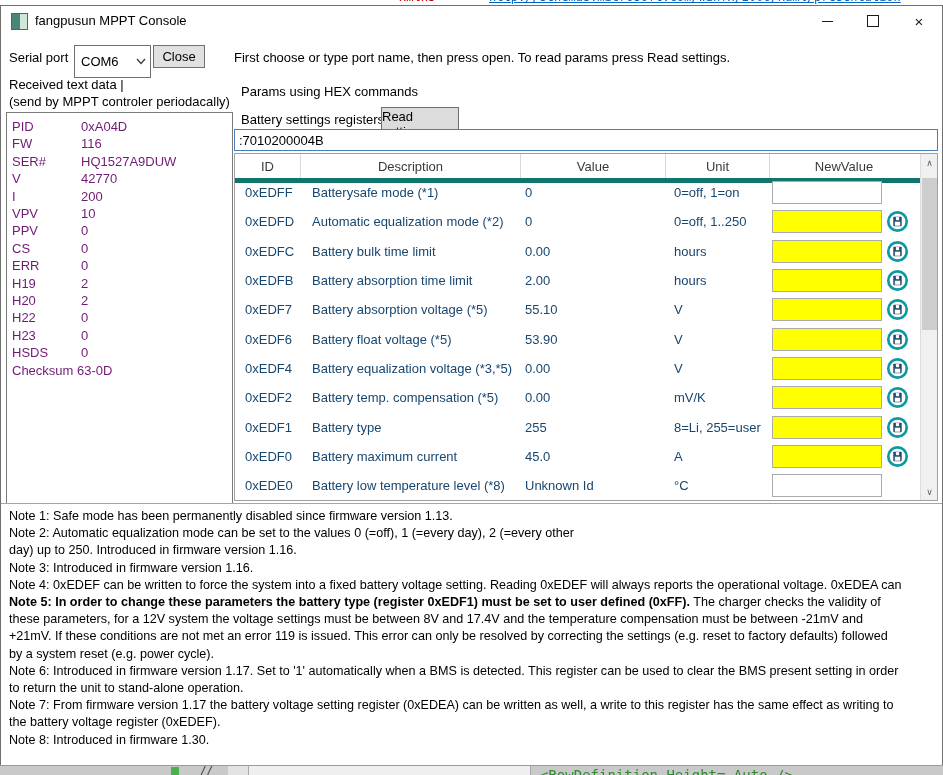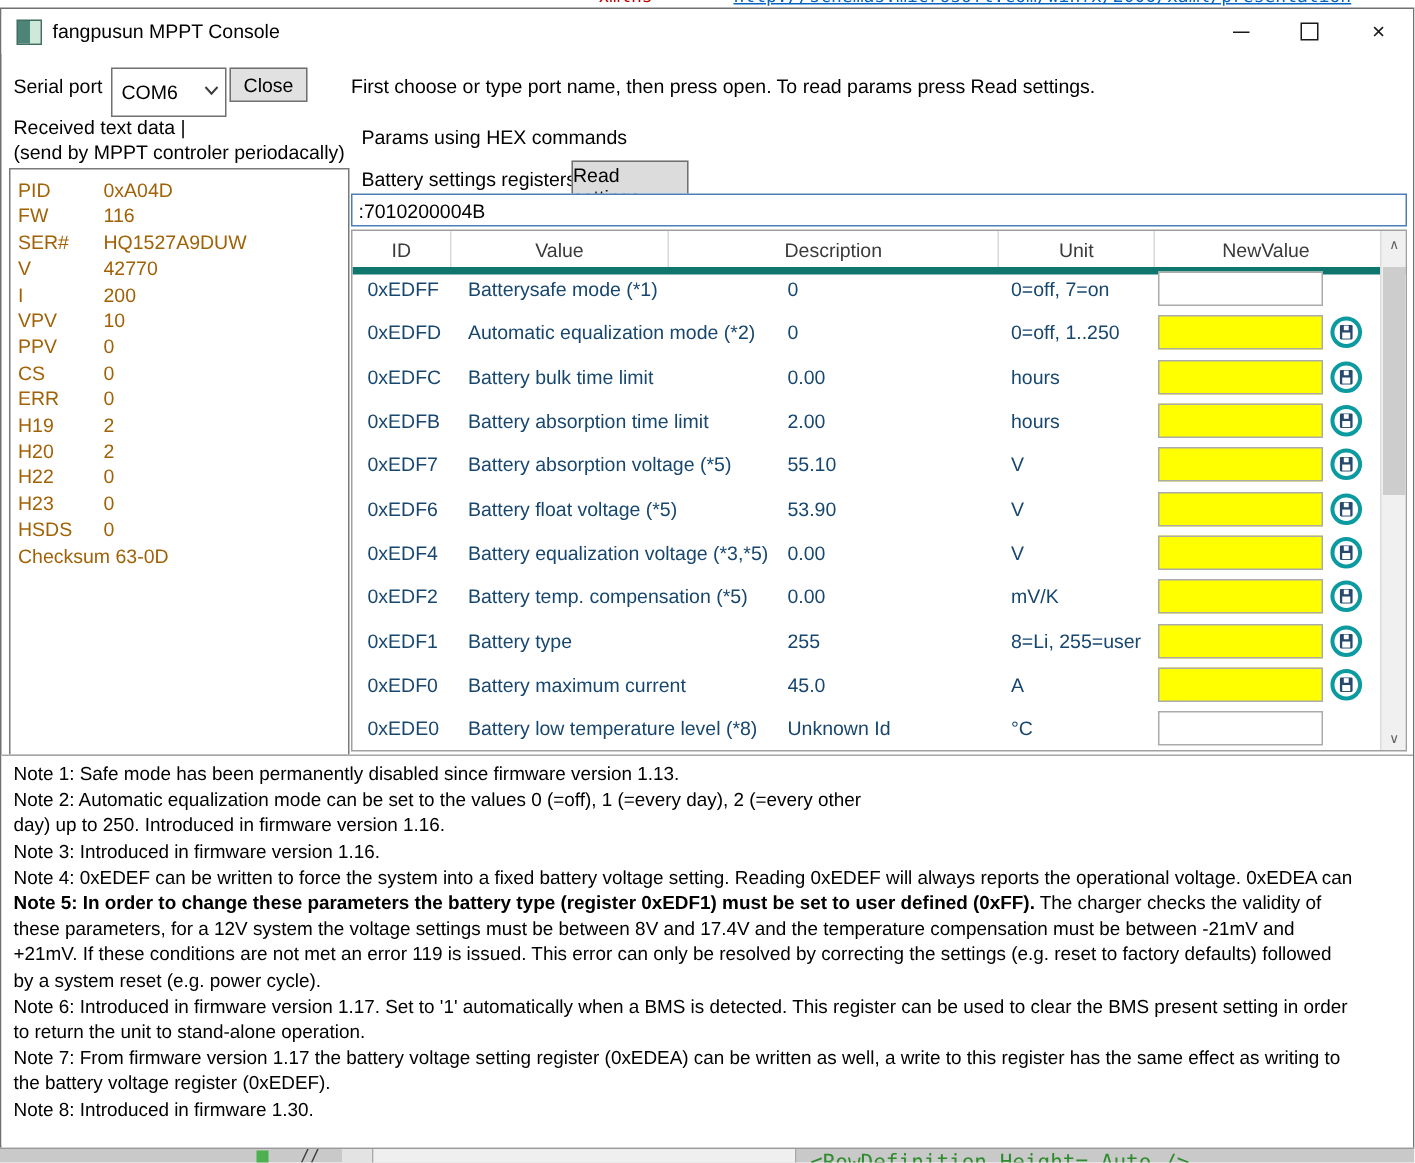--- a/index.html
+++ b/index.html
@@ -43,21 +43,21 @@
   .combo .val{font-size:13px;color:#000;margin-left:6px;flex:1;}
   .combo .chev{width:18px;color:#3c3c3c;font-size:10px;text-align:center;}
   .btn{border:1px solid #707070;background:#e1e1e1;font-size:13px;color:#000;display:flex;align-items:center;justify-content:center;box-sizing:border-box;}
   .close-btn{left:152px;top:39px;width:52px;height:23px;}
   .instruction{left:233px;top:44px;}
 
   
   .recv-line1{left:8px;top:71px;}
   .recv-line2{left:8px;top:88px;}
   .listbox{left:5px;top:106px;width:227px;height:392px;border:1px solid #7a7a7a;background:#fff;box-sizing:border-box;padding-top:5px;}
-  .lrow{display:flex;font-size:13px;line-height:17.4px;color:#a16207;}
+  .lrow{display:flex;font-size:13px;line-height:17.4px;color:#701a75;gap:12px;}
   .lrow .k{width:57px;padding-left:5px;}
   .lrow .v{flex:1;}
   .lrow .full{padding-left:5px;}
 
   
   .params-title{left:240px;top:78px;}
   .tab-label{left:240px;top:106px;}
   .read-btn{left:380px;top:101px;width:78px;height:34px;background:#dcdcdc;}
   .hex-input{left:233px;top:123px;width:704px;height:22px;border:1px solid #4a7ebb;box-sizing:border-box;font-size:13px;color:#000;padding:0 4px;font-family:"Liberation Sans",sans-serif;background:#fff;outline:none;}
 
@@ -202,33 +202,33 @@
   </div>
 
   <div class="abs lbl params-title">Params using HEX commands</div>
   <div class="abs lbl tab-label">Battery settings registers</div>
   <div class="abs btn read-btn">Read settings</div>
   <input class="abs hex-input" value=":7010200004B" style="">
 
   <div class="abs table">
     <div class="thead">
       <div class="hc w-id">ID</div>
+      <div class="hc w-desc">Description</div>
       <div class="hc w-val">Value</div>
-      <div class="hc w-desc">Description</div>
       <div class="hc w-unit">Unit</div>
       <div class="hc w-nv" style="border-right:none;">NewValue</div>
     </div>
 
     <div class="tbody">
 
       <div class="trow">
         <div class="c-id">0xEDFF</div>
         <div class="c-desc">Batterysafe mode (*1)</div>
         <div class="c-val">0</div>
-        <div class="c-unit">0=off, 7=on</div>
+        <div class="c-unit">0=off, 1=on</div>
         <div class="c-nv">
             <input class="nv-input nv-white" style="">
           </div>
       </div>
 
       <div class="trow">
         <div class="c-id">0xEDFD</div>
         <div class="c-desc">Automatic equalization mode (*2)</div>
         <div class="c-val">0</div>
         <div class="c-unit">0=off, 1..250</div>

